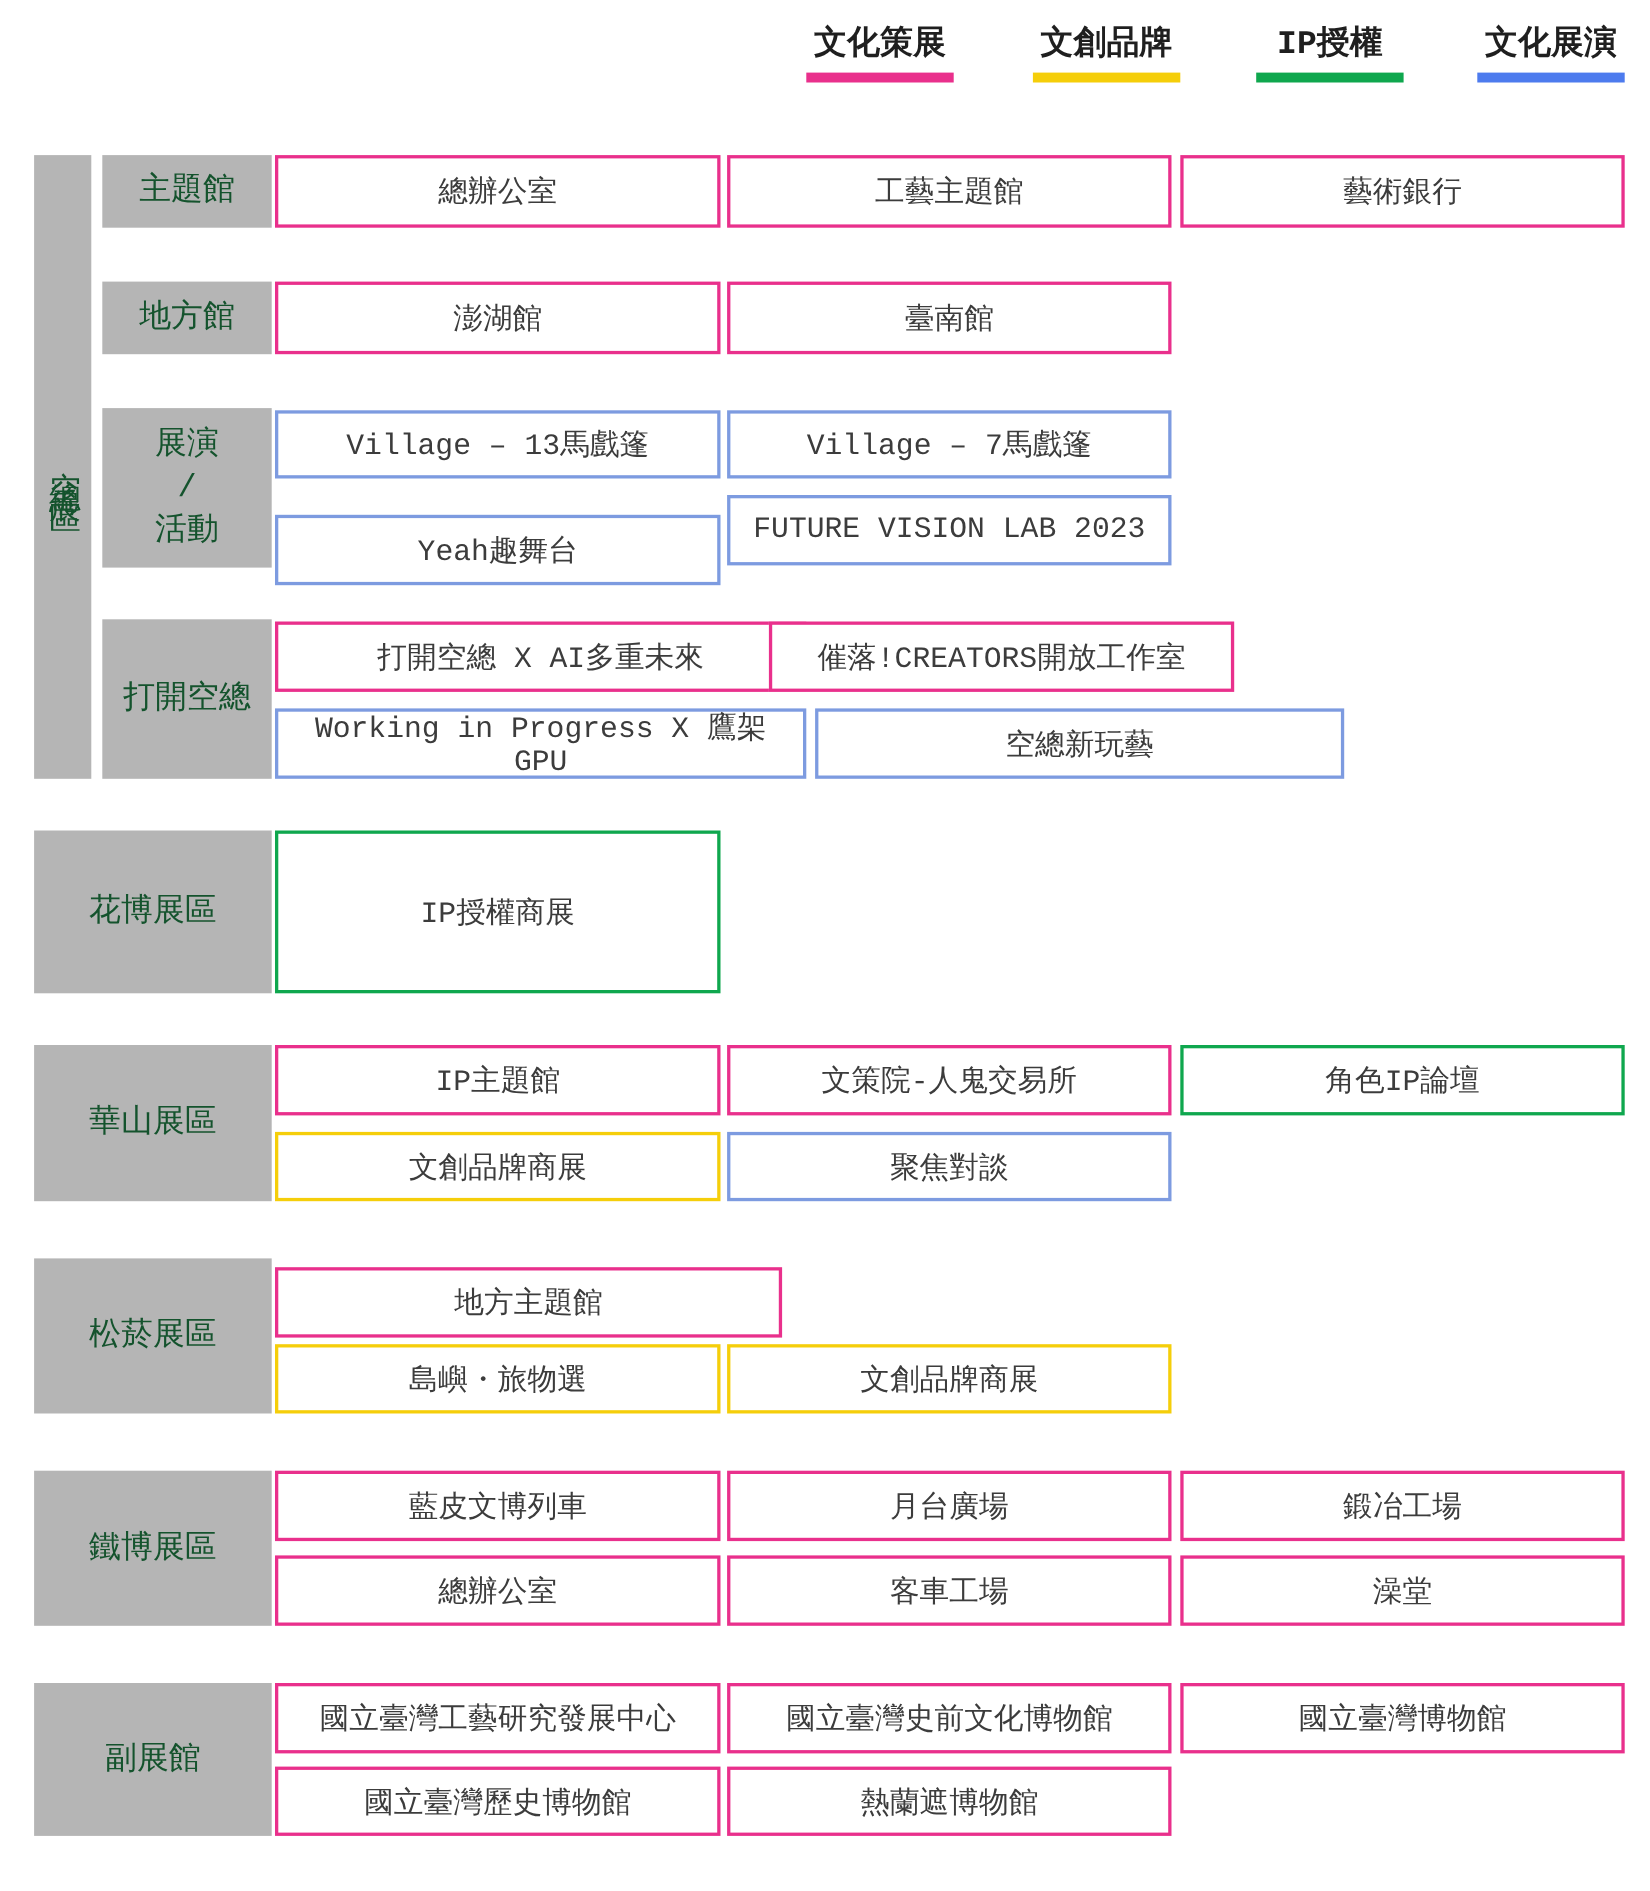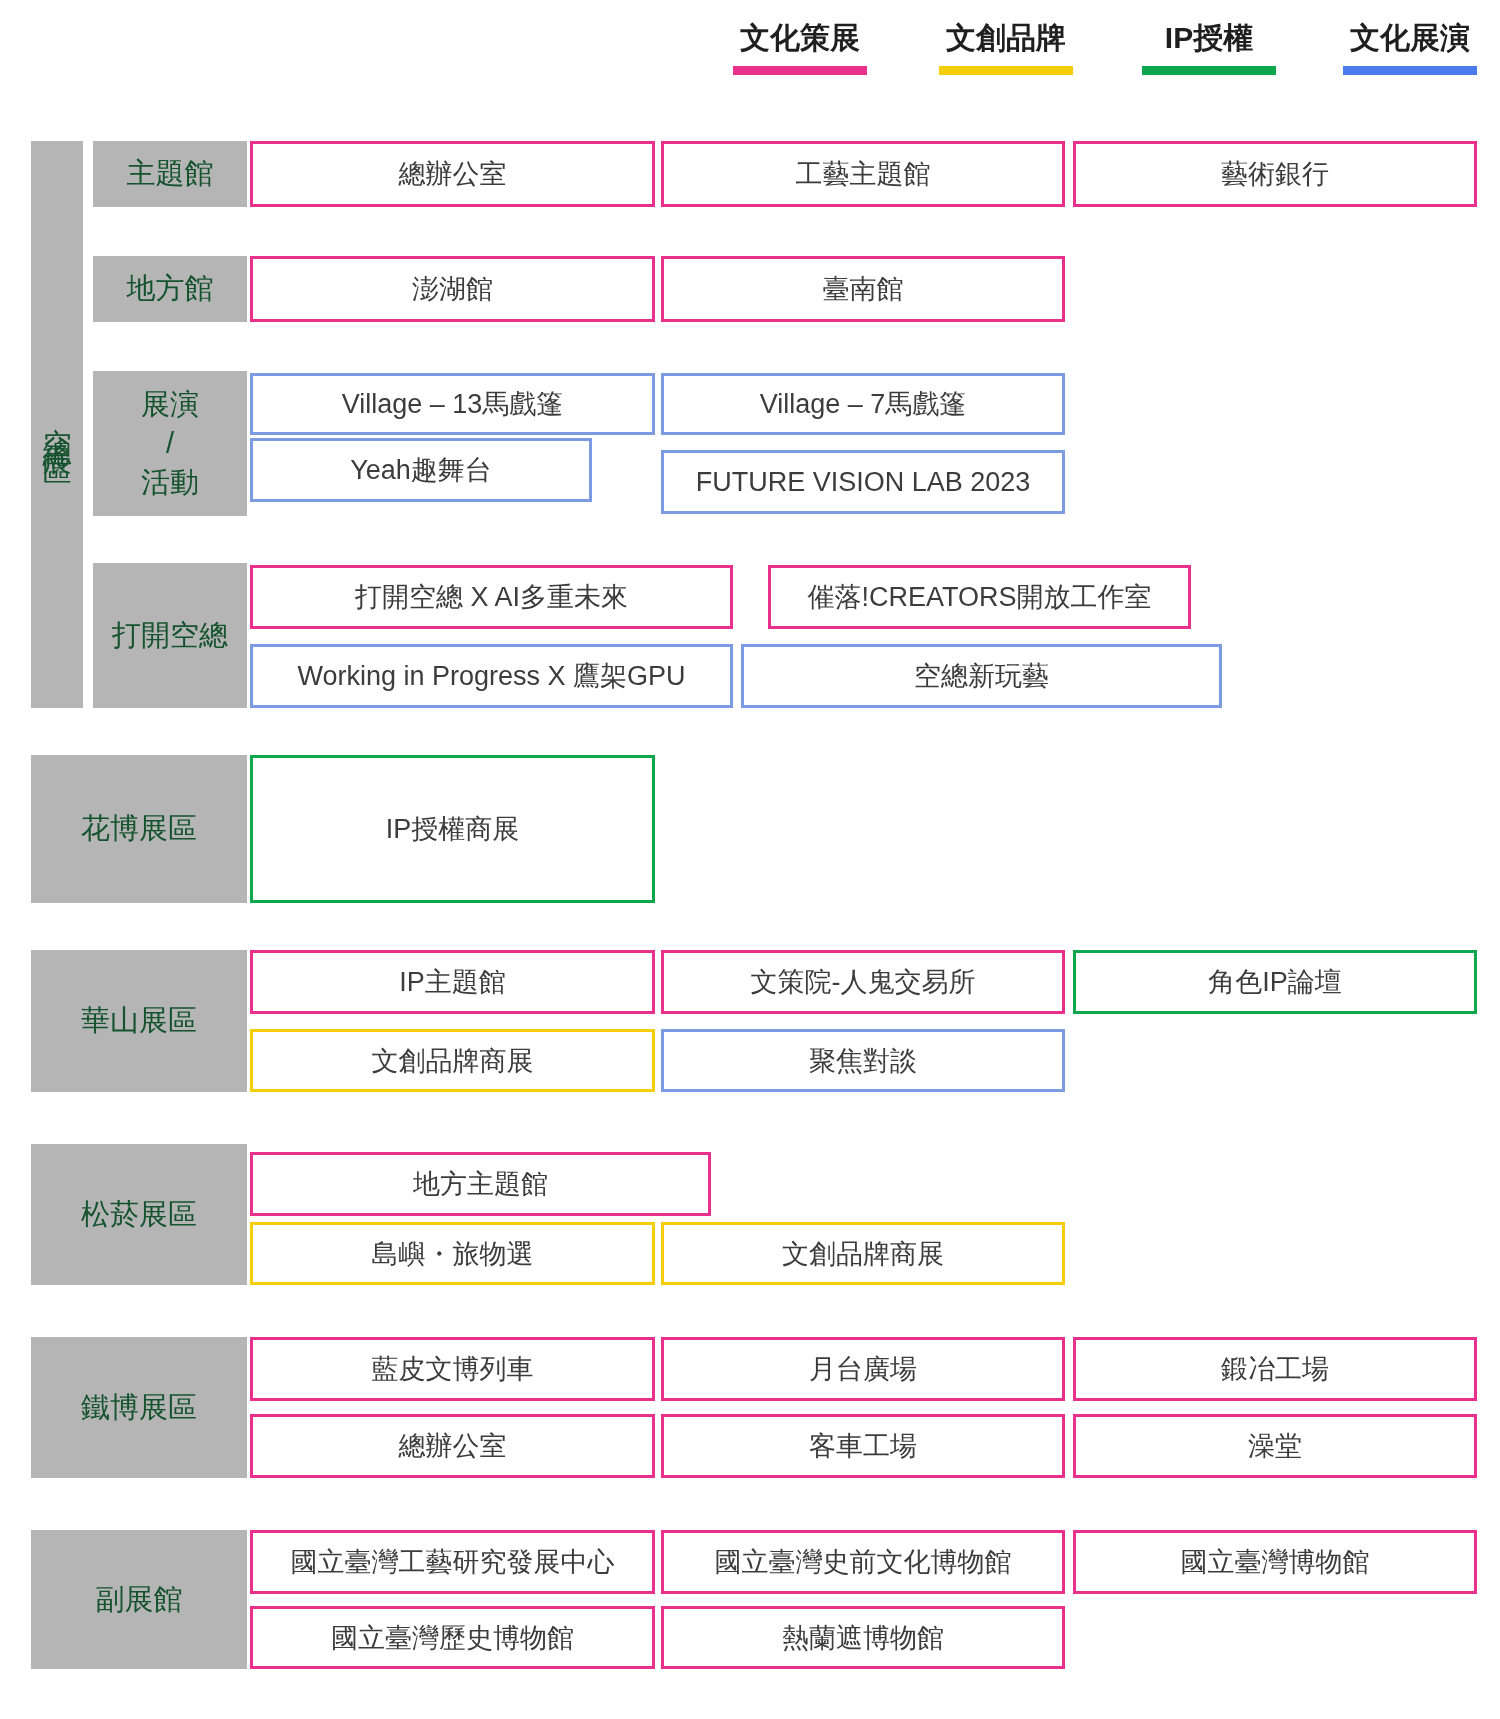--- a/index.html
+++ b/index.html
@@ -2,21 +2,21 @@
 <html><head>
 <meta charset="utf-8">
 <style>
   * { box-sizing: border-box; }
   html, body { margin: 0; padding: 0; background: #ffffff; }
   .canvas {
     position: relative;
     width: 1500px;
     height: 1719px;
     background: #ffffff;
-    font-family: Liberation Sans, sans-serif;
+    font-family: Liberation Mono, monospace;
     color: #3c3c3c;
     overflow: hidden;
   }
   
   .legend-item {
     position: absolute;
     top: 18px;
     width: 134px;
     display: flex;
     flex-direction: column;
@@ -98,26 +98,26 @@
 
   <div class="glabel" style="left:93px;top:256px;width:154px;height:66px">地方館</div>
   <div class="box pink" style="left:250px;top:256px;width:405px;height:66px">澎湖館</div>
   <div class="box pink" style="left:661px;top:256px;width:404px;height:66px">臺南館</div>
 
   <div class="glabel" style="left:93px;top:371px;width:154px;height:145px">展演
 /
 活動</div>
   <div class="box blue" style="left:250px;top:373px;width:405px;height:62px">Village – 13馬戲篷</div>
   <div class="box blue" style="left:661px;top:373px;width:404px;height:62px">Village – 7馬戲篷</div>
-  <div class="box blue" style="left:250px;top:438px;width:342px;height:64px">Yeah趣舞台</div>
+  <div class="box blue" style="left:250px;top:468px;width:405px;height:64px">Yeah趣舞台</div>
   <div class="box blue" style="left:661px;top:450px;width:404px;height:64px">FUTURE VISION LAB 2023</div>
 
   <div class="glabel" style="left:93px;top:563px;width:154px;height:145px">打開空總</div>
   <div class="box pink" style="left:250px;top:565px;width:483px;height:64px">打開空總 X AI多重未來</div>
-  <div class="box pink" style="left:768px;top:565px;width:423px;height:64px">催落!CREATORS開放工作室</div>
+  <div class="box pink" style="left:699px;top:565px;width:423px;height:64px">催落!CREATORS開放工作室</div>
   <div class="box blue" style="left:250px;top:644px;width:483px;height:64px">Working in Progress X 鷹架GPU</div>
   <div class="box blue" style="left:741px;top:644px;width:481px;height:64px">空總新玩藝</div>
 
   <div class="glabel" style="left:31px;top:755px;width:216px;height:148px">花博展區</div>
   <div class="box green" style="left:250px;top:755px;width:405px;height:148px">IP授權商展</div>
 
   <div class="glabel" style="left:31px;top:950px;width:216px;height:142px">華山展區</div>
   <div class="box pink" style="left:250px;top:950px;width:405px;height:64px">IP主題館</div>
   <div class="box pink" style="left:661px;top:950px;width:404px;height:64px">文策院-人鬼交易所</div>
   <div class="box green" style="left:1073px;top:950px;width:404px;height:64px">角色IP論壇</div>

